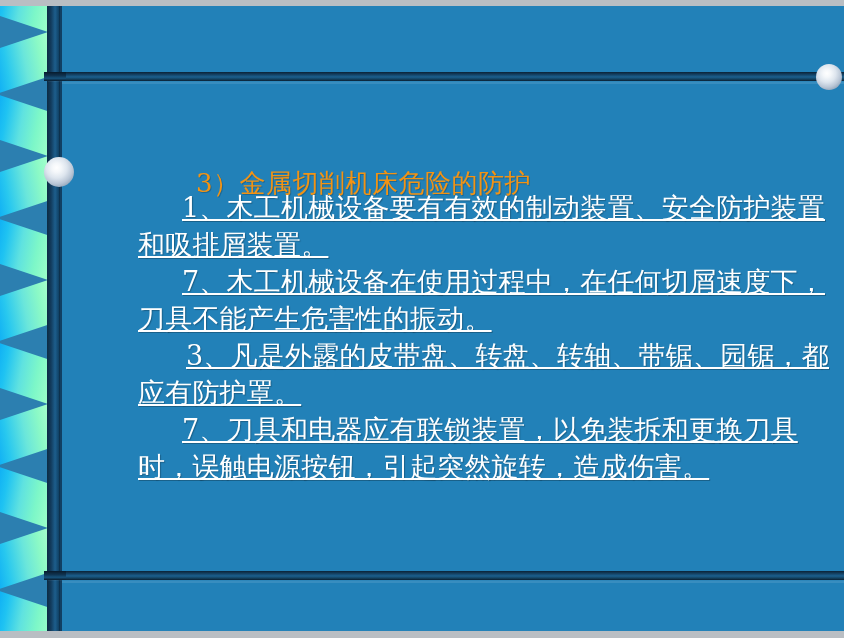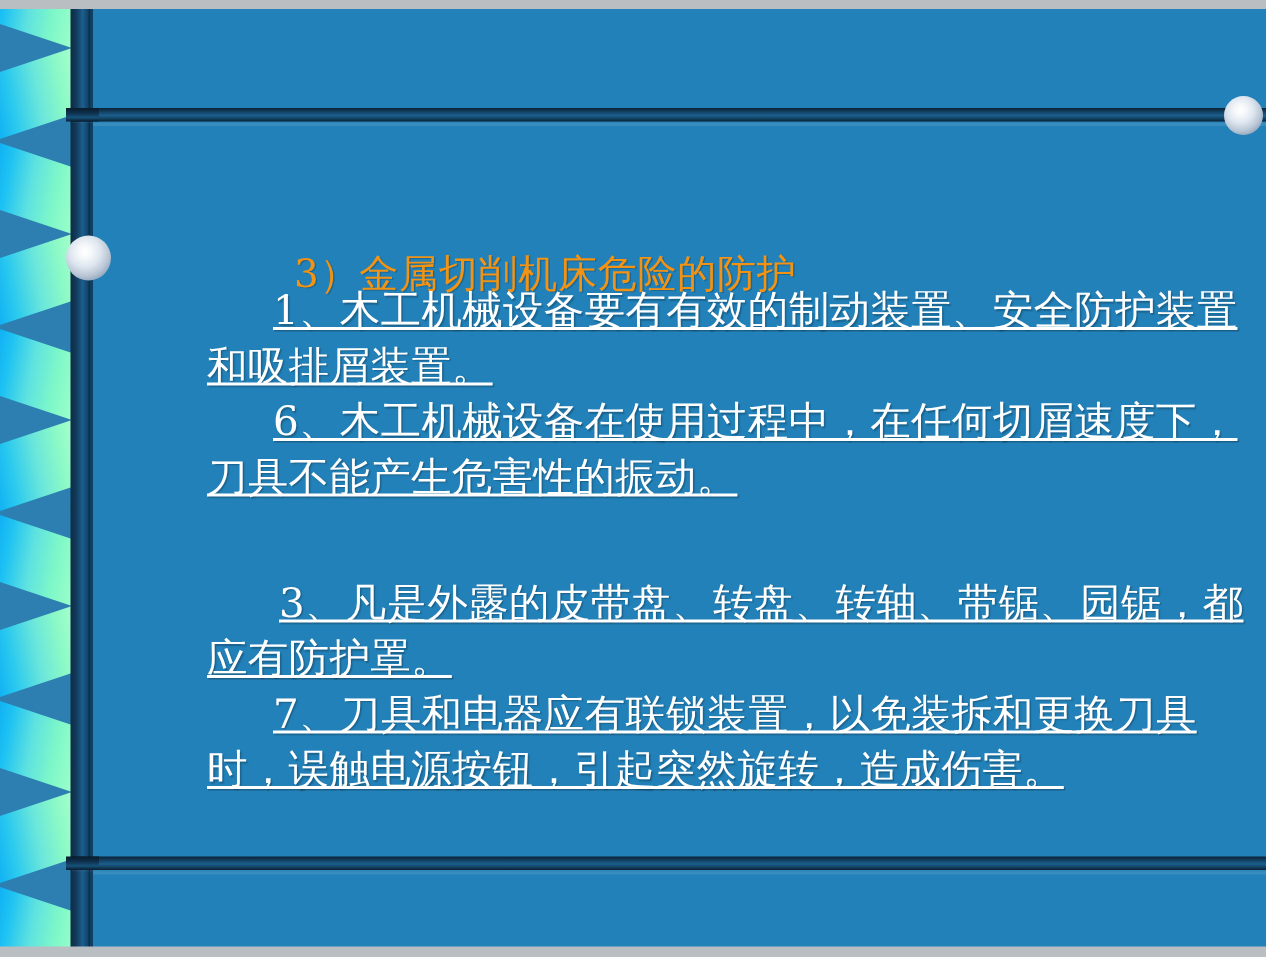--- a/index.html
+++ b/index.html
@@ -193,21 +193,21 @@
     line-height: 37px;
     letter-spacing: 0.2px;
     text-shadow: 1px 1px 1px rgba(0,0,0,0.25);
     text-decoration: underline;
   }
   .para {
     margin: 0 0 0 0;
     text-indent: 44px;
   }
   .para.p2 { text-indent: 44px; }
-  .para.p3 { text-indent: 48px; margin-top: 47px; }
+  .para.p3 { text-indent: 48px; }
   .para.p4 { text-indent: 44px; }
 
   
   .panel-top {
     position: absolute;
     left: 62px; top: 6px;
     width: 782px; height: 66px;
     z-index: 5;
   }
   .panel-bottom {
@@ -256,19 +256,19 @@
   <div class="rail-stub bottom"></div>
 
   <div class="sphere left"></div>
   <div class="sphere right"></div>
 
   <div class="content">
     <div class="heading">3）金属切削机床危险的防护</div>
 
     <div class="body-text">
       <p class="para p1">1、木工机械设备要有有效的制动装置、安全防护装置和吸排屑装置。</p>
-      <p class="para p2">6、木工机械设备在使用过程中，在任何切屑速度下，刀具不能产生危害性的振动。</p>
+      <p class="para p2">7、木工机械设备在使用过程中，在任何切屑速度下，刀具不能产生危害性的振动。</p>
       <p class="para p3">3、凡是外露的皮带盘、转盘、转轴、带锯、园锯，都应有防护罩。</p>
       <p class="para p4">7、刀具和电器应有联锁装置，以免装拆和更换刀具时，误触电源按钮，引起突然旋转，造成伤害。</p>
     </div>
   </div>
 
 </div>
 
 </body></html>

